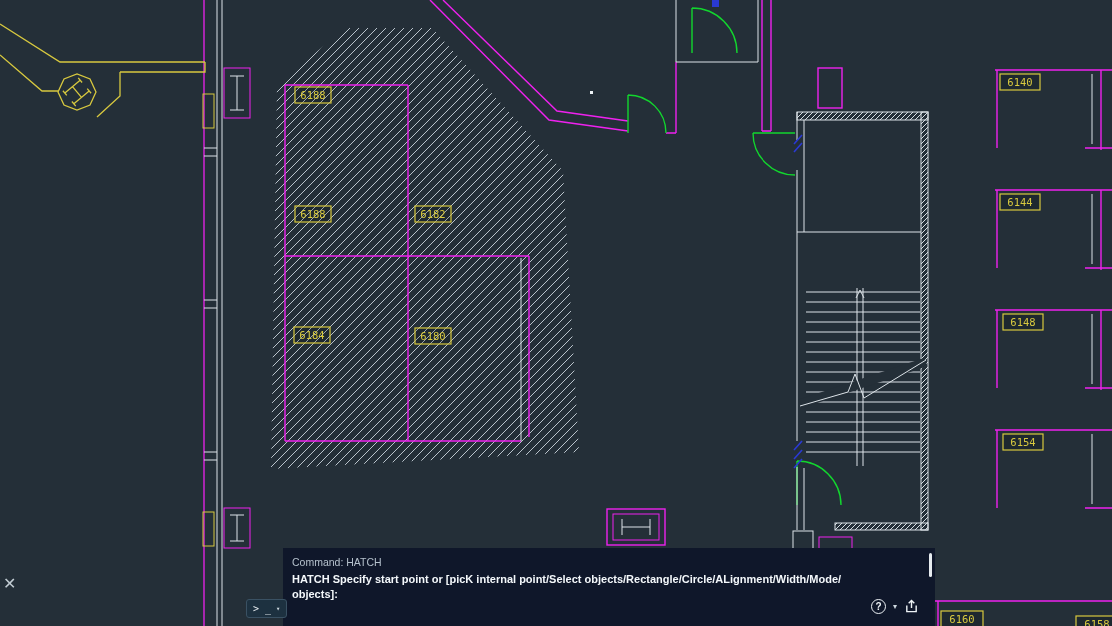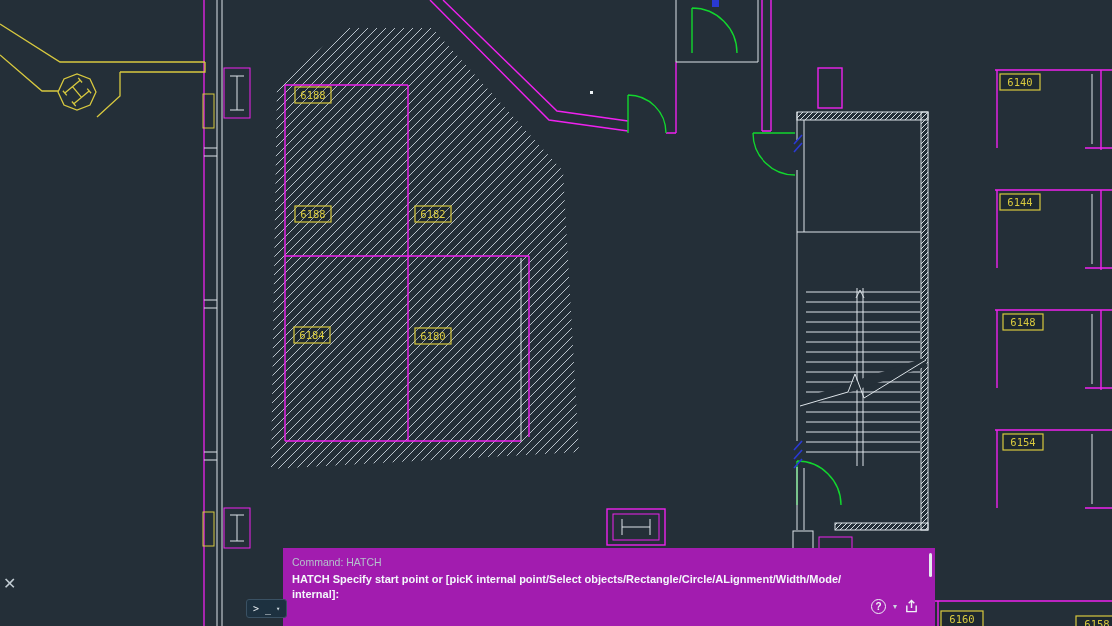--- a/index.html
+++ b/index.html
@@ -5,21 +5,21 @@
   * { margin:0; padding:0; box-sizing:border-box; }
   html,body { width:1112px; height:626px; overflow:hidden; background:#242f38; }
   .stage { position:relative; width:1112px; height:626px; background:#242f38;
            font-family:"Liberation Sans", sans-serif; }
   svg.drawing { position:absolute; left:0; top:0; }
 
   .tag rect { fill:rgba(0,0,0,0.15); stroke:#d8c93f; stroke-width:1.2; }
   .tag text { fill:#d8c93f; font-family:"DejaVu Sans Mono", monospace; font-size:10.5px; }
 
   .cmd-panel { position:absolute; left:283px; top:548px; width:652px; height:78px;
-               background:#a21caf; padding:7px 14px 0 9px; }
+               background:#0f172a; padding:7px 14px 0 9px; }
   .hist { font-size:10.5px; line-height:15px; color:#b5c1cc; white-space:nowrap; }
   .prompt { margin-top:2px; font-size:11px; font-weight:bold; color:#f4f8fb;
             line-height:15px; white-space:nowrap; }
   .scrollbar { position:absolute; right:3px; top:5px; width:3px; height:24px;
                background:#e6ebef; border-radius:2px; }
   .panel-icons { position:absolute; right:16px; bottom:12px; display:flex;
                  align-items:center; gap:7px; }
   .help { width:15px; height:15px; border:1.5px solid #eef3f6; border-radius:50%;
           color:#eef3f6; font-size:10px; font-weight:bold; display:flex;
           align-items:center; justify-content:center; }
@@ -176,21 +176,21 @@
     <g class="tag">
       <rect x="1076" y="616" width="42" height="17"></rect>
       <text x="1097" y="628" text-anchor="middle">6158</text>
     </g>
   </svg>
 
   <div class="cmd-panel">
     <div class="hist">Command: HATCH</div>
     <div class="prompt">
       <div>HATCH Specify start point or [picK internal point/Select objects/Rectangle/Circle/ALignment/Width/Mode/</div>
-      <div>internal]:</div>
+      <div>objects]:</div>
     </div>
     <div class="scrollbar"></div>
     <div class="panel-icons">
       <div class="help">?</div>
       <div class="caret">▾</div>
       <div class="share-icon">
         <svg width="15" height="15" viewBox="0 0 16 16" fill="none" stroke="#eef3f6" stroke-width="1.5">
           <path d="M3,7 V13.5 H13 V7"></path>
           <path d="M8,9.5 V1.5 M5,4.5 L8,1.5 L11,4.5"></path>
         </svg>

